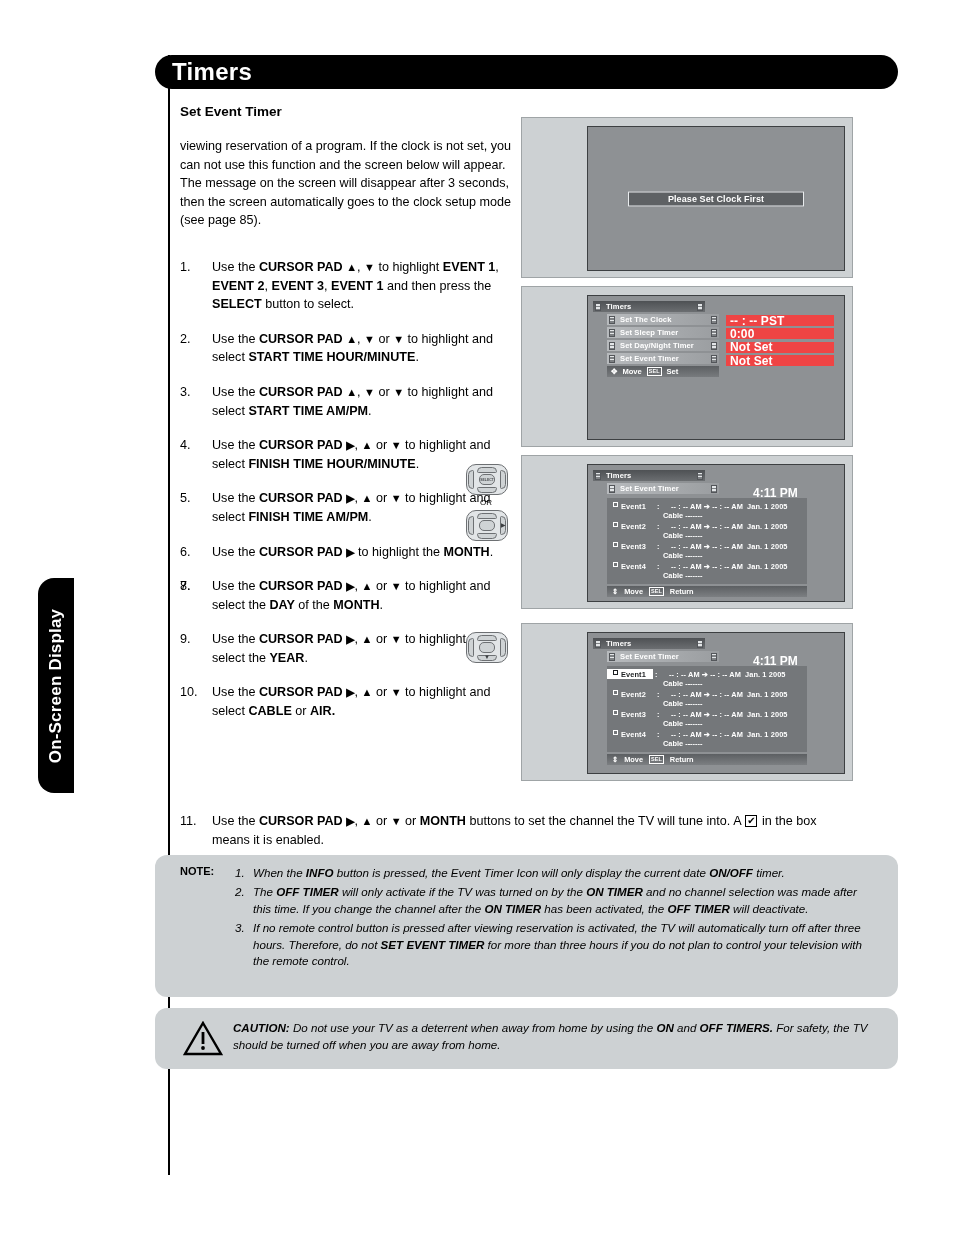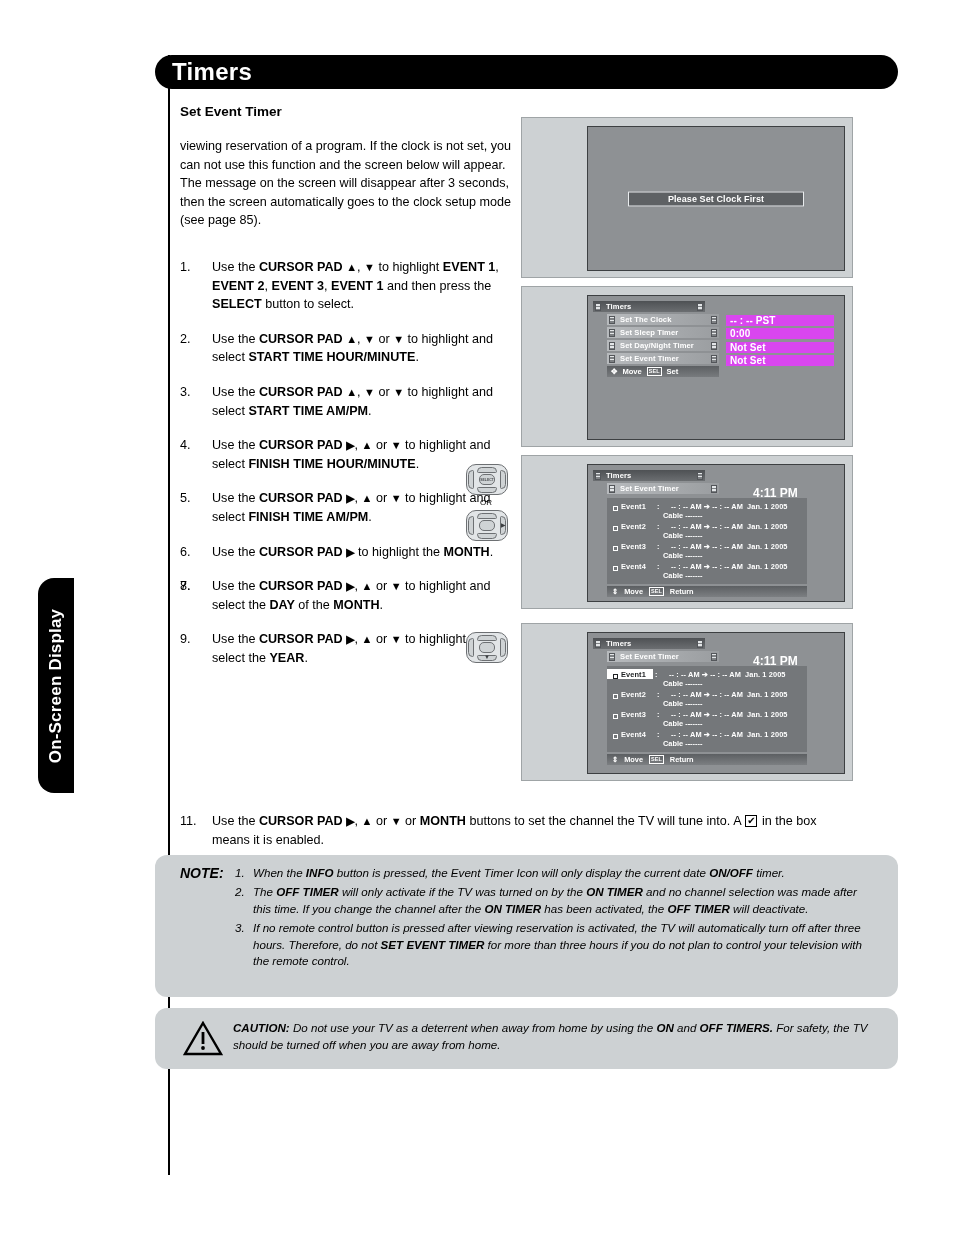--- a/index.html
+++ b/index.html
@@ -133,22 +133,22 @@
     background:repeating-linear-gradient(to bottom,#e3e6e8 0 1.5px,#7e8184 1.5px 3px);
     border:.5px solid #53565a;
   }
   .bar .lgrip { left:2px; }
   .bar .rgrip { right:2px; }
 
   .title-row { width:112px; }
   .menu-list { margin-left:14px; width:112px; }
   .val-col { position:absolute; left:133px; top:14px; width:108px; }
   .val {
-    height:11px; background:#d946ef; color:#fff;
-    font-size:10px; font-weight:bold; display:flex; align-items:center;
+    height:11px; background:#ef4444; color:#fff;
+    font-size:12px; font-weight:bold; display:flex; align-items:center;
     padding-left:4px; margin-bottom:2.4px; letter-spacing:.1px;
   }
 
   .foot {
     margin-left:14px; width:112px; height:11px;
     background:linear-gradient(to bottom,#5c5f62,#787b7e);
     color:#fff; font-size:7.6px; font-weight:bold;
     display:flex; align-items:center; gap:5px; padding-left:4px;
   }
   .selbox {
@@ -160,21 +160,21 @@
   .ev-panel {
     position:absolute; left:14px; top:28px; width:200px;
     background:#74777a; padding:3px 0 3px 0;
   }
   .ev-row {
     display:flex; align-items:center;
     font-size:7.4px; font-weight:bold; color:#fff;
     height:10px; padding-left:6px;
     letter-spacing:.1px;
   }
-  .ev-name { width:44px; display:flex; align-items:flex-end; gap:3px; }
+  .ev-name { width:44px; display:flex; align-items:flex-start; gap:3px; }
   .ev-cb { width:5px; height:5px; border:1px solid #fff; display:inline-block; }
   .ev-colon { width:14px; }
   .ev-times { width:76px; }
   .ev-date { width:56px; }
   .ev-sub { font-size:7.4px; font-weight:bold; color:#fff; padding-left:56px; height:10px; line-height:10px; }
   .ev-row.hl { background:#fff; color:#1d2022; width:46px; padding-left:6px; }
   .ev-row.hl .ev-cb { border-color:#1d2022; }
 
   .ev-time-label {
     position:absolute; left:160px; top:16px;
@@ -211,21 +211,21 @@
   .or-label {
     position:absolute; font-size:8px; color:#000; font-weight:normal;
   }
 
   
   .notebox {
     position:absolute; left:155px; top:855px; width:743px; height:142px;
     background:#cdd1d3; border-radius:12px;
   }
   .notebox .inner { position:absolute; left:25px; top:10px; right:20px; }
-  .note-label { position:absolute; left:0; top:0; font-size:14px; font-weight:bold; font-style:italic; }
+  .note-label { position:absolute; left:0; top:0; font-size:11px; font-weight:bold; }
   .note-ol { list-style:none; margin:0; padding:0 0 0 55px; }
   .note-ol li {
     position:relative; padding-left:18px;
     font-size:11.6px; font-style:italic; line-height:16.4px;
     margin-bottom:3px;
   }
   .note-ol li .nnum { position:absolute; left:0; top:0; }
 
   
   .cautionbox {
@@ -259,20 +259,21 @@
   <ol class="steps" id="steps-list">
       <li><span class="num">1.</span><span>Use the <b>CURSOR PAD <span class="ar">▲</span></b>, <b><span class="ar">▼</span></b> to highlight <b>EVENT 1</b>, <b>EVENT 2</b>, <b>EVENT 3</b>, <b>EVENT 1</b> and then press the <b>SELECT</b> button to select.</span></li>
       <li><span class="num">2.</span><span>Use the <b>CURSOR PAD <span class="ar">▲</span></b>, <b><span class="ar">▼</span></b> or <b><span class="ar">▼</span></b> to highlight and select <b>START TIME HOUR/MINUTE</b>.</span></li>
       <li><span class="num">3.</span><span>Use the <b>CURSOR PAD <span class="ar">▲</span></b>, <b><span class="ar">▼</span></b> or <b><span class="ar">▼</span></b> to highlight and select <b>START TIME AM/PM</b>.</span></li>
       <li><span class="num">4.</span><span>Use the <b>CURSOR PAD <span class="ar">▶</span></b>, <b><span class="ar">▲</span></b> or <b><span class="ar">▼</span></b> to highlight and select <b>FINISH TIME HOUR/MINUTE</b>.</span></li>
       <li><span class="num">5.</span><span>Use the <b>CURSOR PAD <span class="ar">▶</span></b>, <b><span class="ar">▲</span></b> or <b><span class="ar">▼</span></b> to highlight and select <b>FINISH TIME AM/PM</b>.</span></li>
       <li><span class="num">6.</span><span>Use the <b>CURSOR PAD <span class="ar">▶</span></b> to highlight the <b>MONTH</b>.</span></li>
       <li><span class="num">7.</span></li>
       <li><span class="num">8.</span><span>Use the <b>CURSOR PAD <span class="ar">▶</span></b>, <b><span class="ar">▲</span></b> or <b><span class="ar">▼</span></b> to highlight and select the <b>DAY</b> of the <b>MONTH</b>.</span></li>
       <li><span class="num">9.</span><span>Use the <b>CURSOR PAD <span class="ar">▶</span></b>, <b><span class="ar">▲</span></b> or <b><span class="ar">▼</span></b> to highlight and select the <b>YEAR</b>.</span></li>
+      <li><span class="num">10.</span><span>Use the <b>CURSOR PAD <span class="ar">▶</span></b>, <b><span class="ar">▲</span></b> or <b><span class="ar">▼</span></b> to highlight and select <b>CABLE</b> or <b>AIR.</b></span></li>
     </ol>
 </div>
 
 <div class="step-wide" id="step-11">
   <span class="num">11.</span>
   <span class="txt">Use the <b>CURSOR PAD <span class="ar">▶</span></b>, <b><span class="ar">▲</span></b> or <b><span class="ar">▼</span></b> or <b>MONTH</b> buttons to set the channel the TV will tune into. A <span class="chkbox"></span> in the box means it is enabled.</span>
 </div>
 
 <div class="fig fig1">
   <div class="tv tv1">

